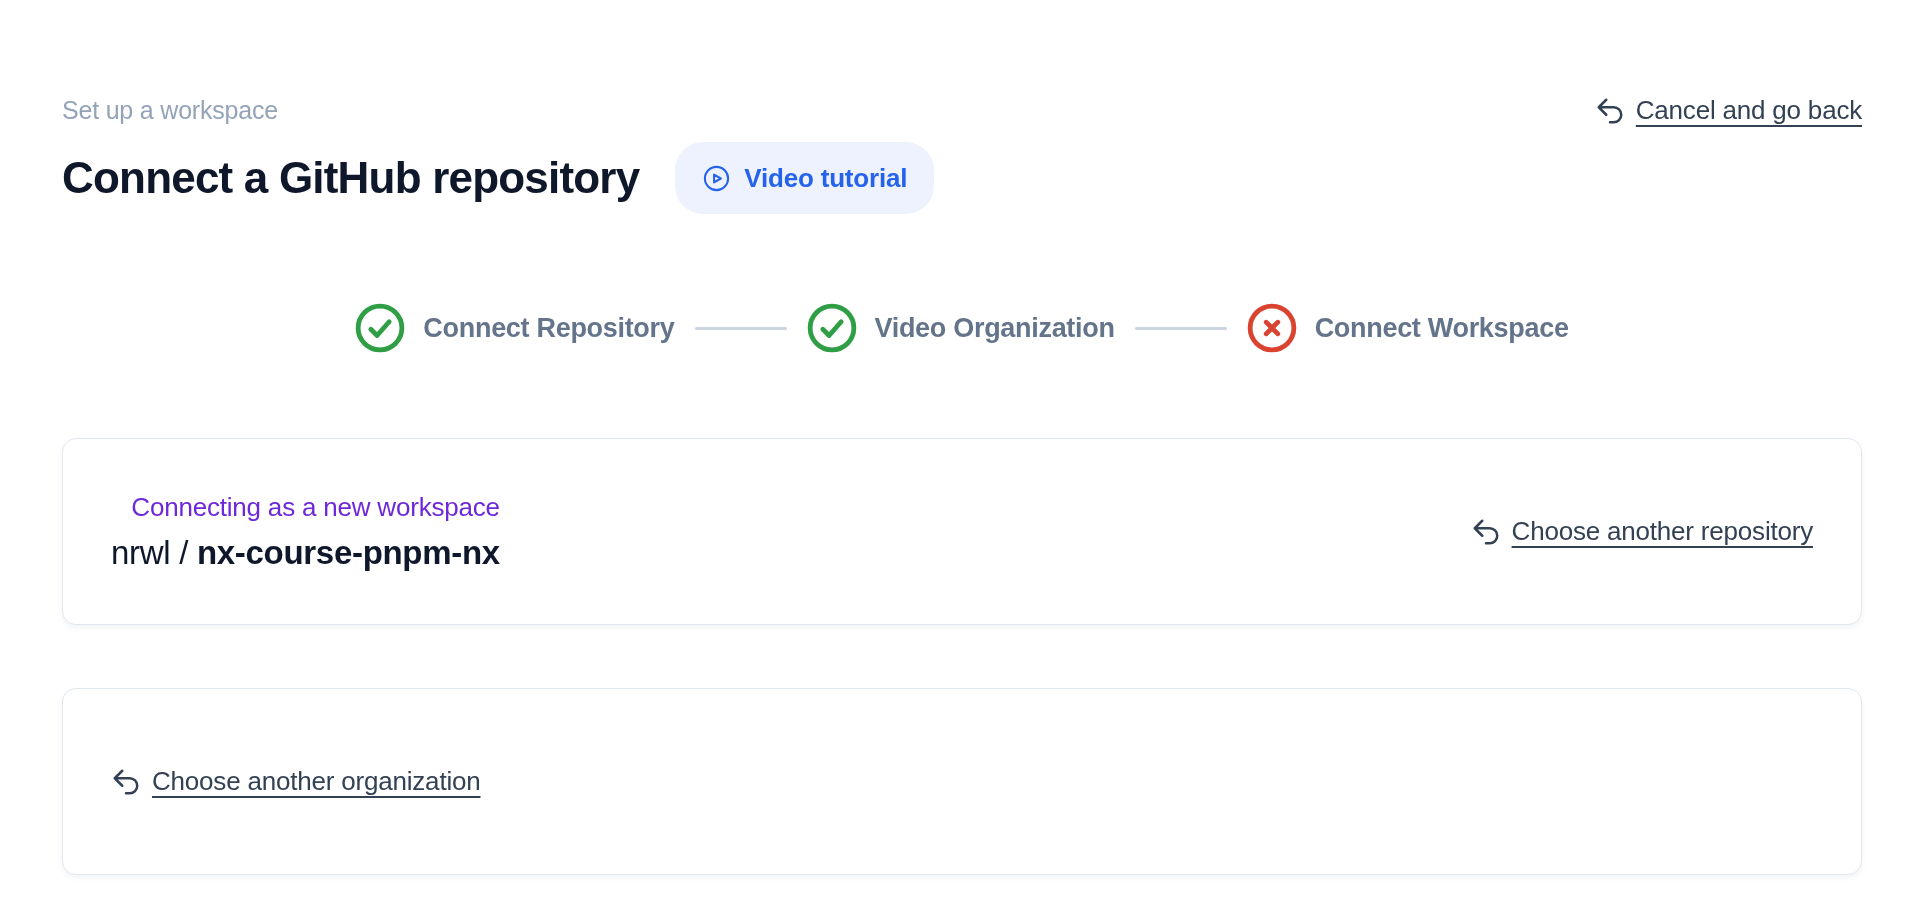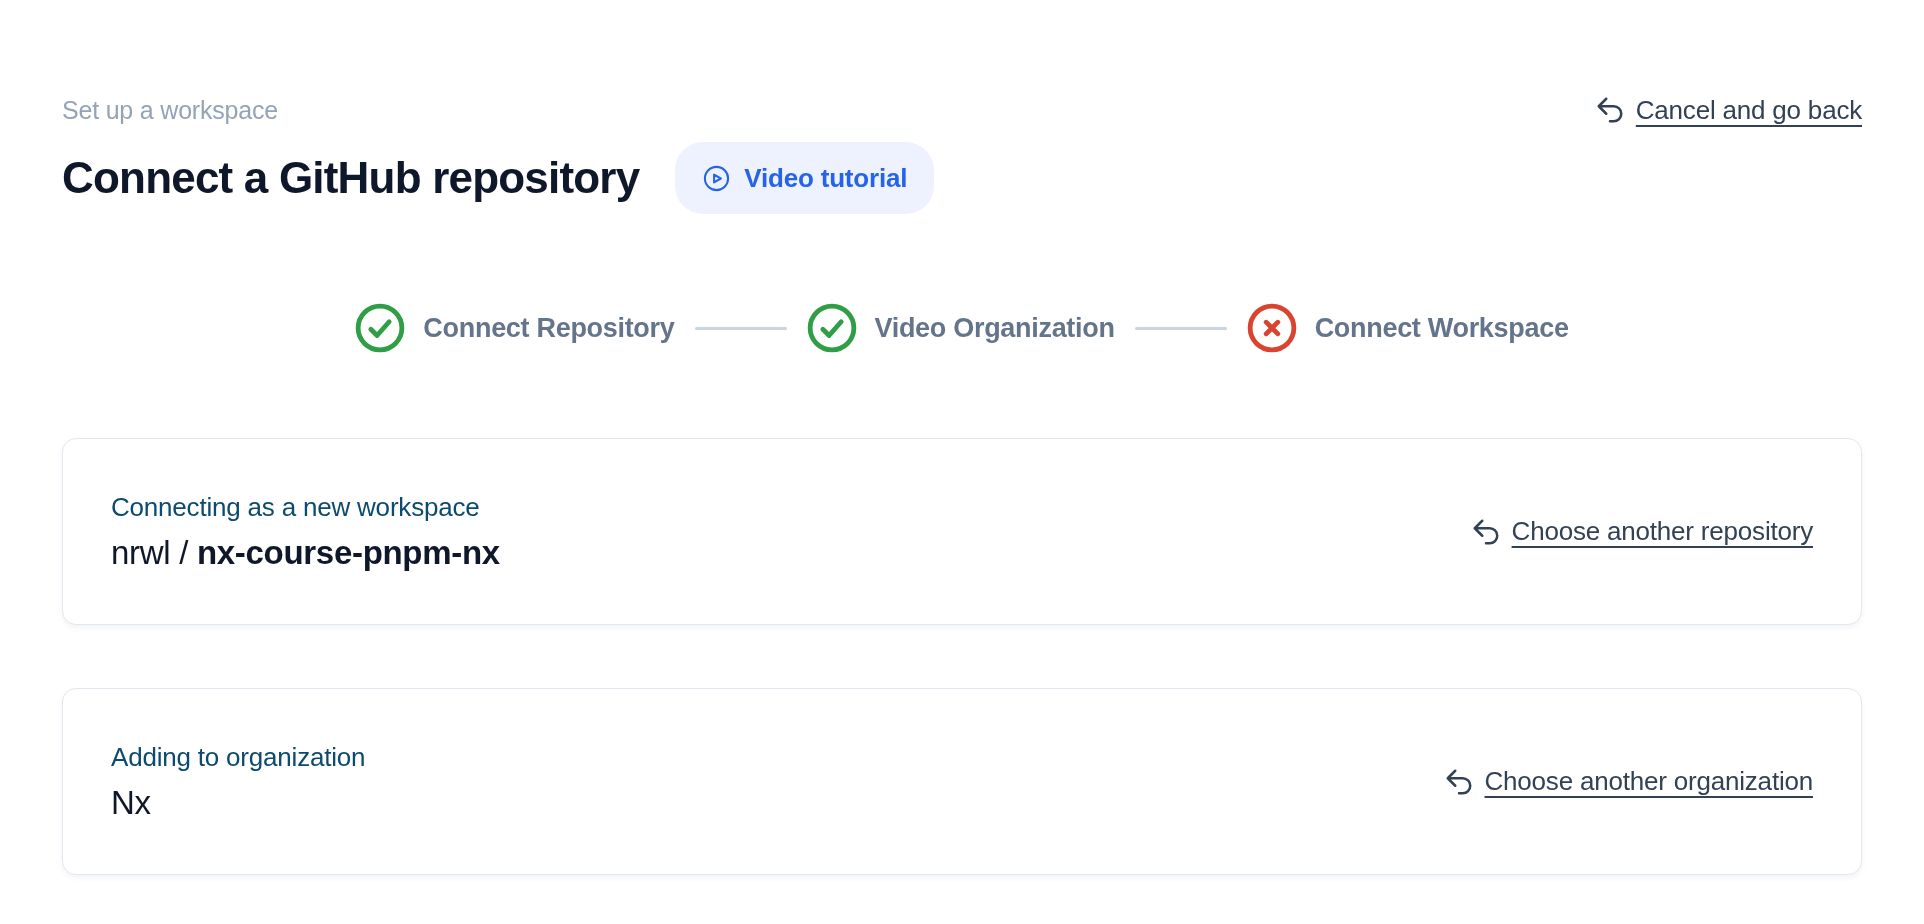--- a/index.html
+++ b/index.html
@@ -20,21 +20,21 @@
     justify-content: space-between;
     align-items: center;
   }
   .eyebrow {
     font-size: 25px;
     color: #94a3b8;
     letter-spacing: -0.2px;
   }
   .action-link {
     display: inline-flex;
-    align-items: center;
+    align-items: flex-end;
     gap: 11px;
     color: #334155;
     cursor: pointer;
     text-decoration: none;
   }
   .action-link .link-text {
     font-size: 26px;
     letter-spacing: -0.2px;
     text-decoration: underline;
     text-decoration-thickness: 2px;
@@ -118,23 +118,24 @@
     box-shadow: 0 3px 5px rgba(100, 116, 139, 0.08);
     display: flex;
     align-items: center;
     justify-content: space-between;
     padding: 0 48px;
   }
   .card.card-repository { top: 438px; }
   .card.card-organization { top: 688px; }
   .card-label {
     font-size: 26px;
-    color: #0c4a6e;
+    color: #6d28d9;
     letter-spacing: -0.2px;
     margin-bottom: 11px;
+    text-align: right;
   }
   .card-value {
     font-size: 33px;
     color: #0f172a;
     letter-spacing: -0.3px;
   }
   .card-value .bold { font-weight: 700; }
 </style>
 </head>
 <body>
@@ -202,24 +203,20 @@
 
   <a class="action-link">
     <svg width="30" height="30" viewBox="0 0 24 24" fill="none" stroke="#334155" stroke-width="2" stroke-linecap="round" stroke-linejoin="round">
       <path d="M9 15 3 9m0 0 6-6M3 9h12a6 6 0 0 1 0 12h-3"></path>
     </svg>
     <span class="link-text">Choose another repository</span>
   </a>
 </section>
 
 <section class="card card-organization">
-  <div>
-    <div class="card-label">Adding to organization</div>
-    <div class="card-value">Nx</div>
-  </div>
 
   <a class="action-link">
     <svg width="30" height="30" viewBox="0 0 24 24" fill="none" stroke="#334155" stroke-width="2" stroke-linecap="round" stroke-linejoin="round">
       <path d="M9 15 3 9m0 0 6-6M3 9h12a6 6 0 0 1 0 12h-3"></path>
     </svg>
     <span class="link-text">Choose another organization</span>
   </a>
 </section>
 
 </body></html>

